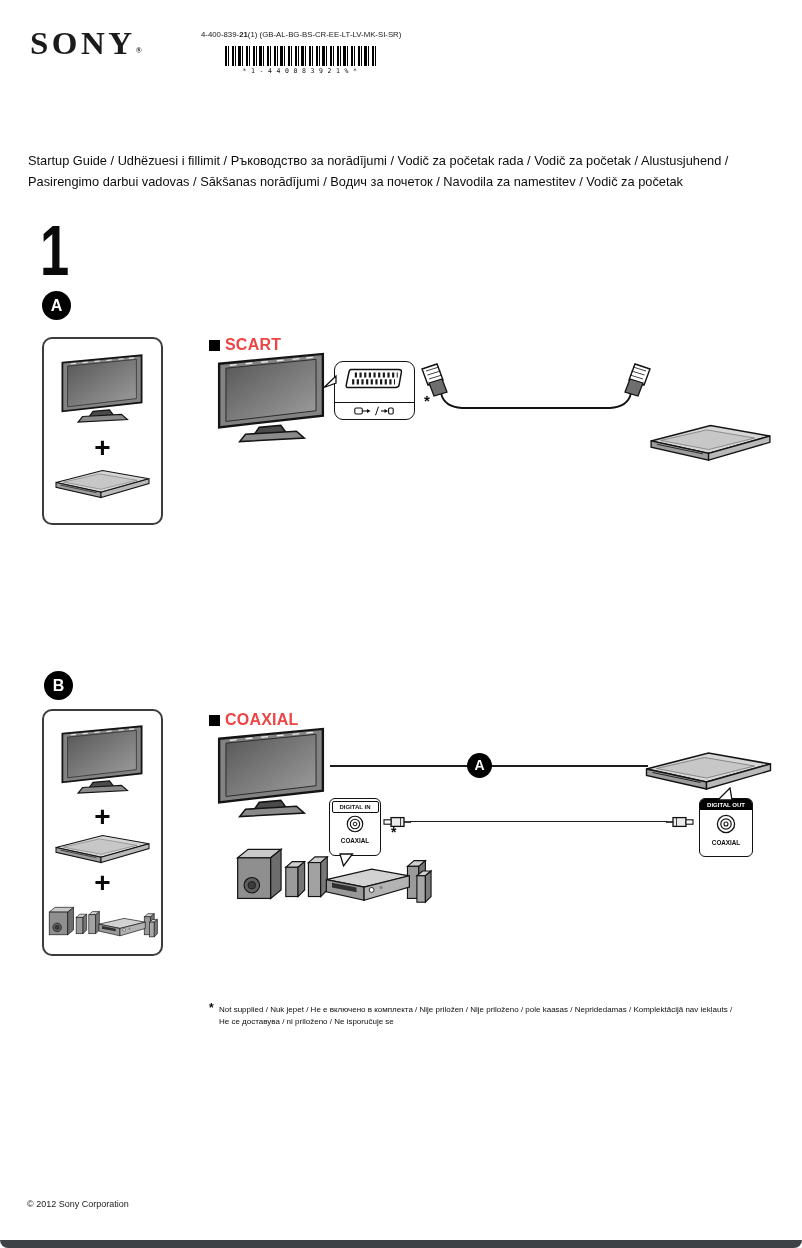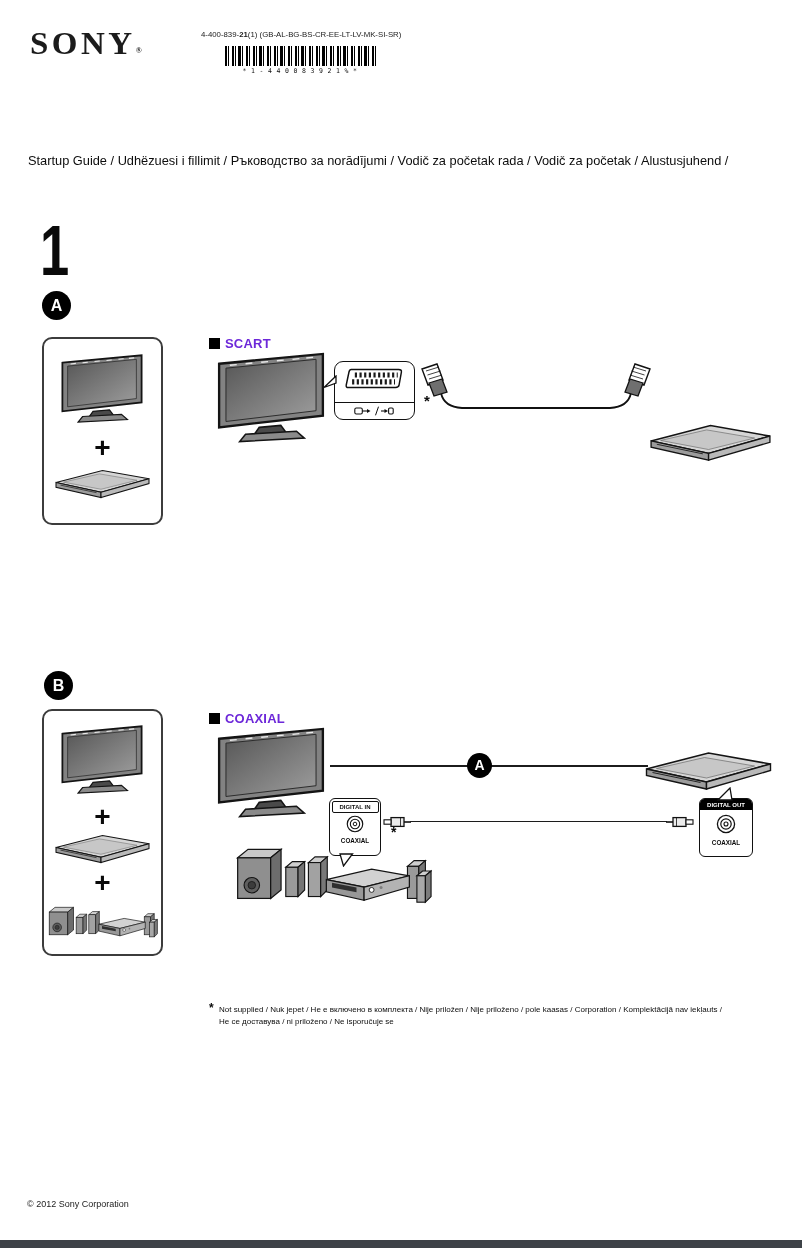--- a/index.html
+++ b/index.html
@@ -1,17 +1,17 @@
 <!DOCTYPE html>
 <html><head>
 <meta charset="utf-8">
 <style>
   html,body{margin:0;padding:0;background:#fff;}
   #page{position:relative;width:802px;height:1248px;background:#ffffff;
-        font-family:"Liberation Sans",sans-serif;color:#111;overflow:hidden;}
+        font-family:"Liberation Sans",sans-serif;color:#111;overflow:hidden;border-radius:8px;}
   .abs{position:absolute;}
   .logo{font-family:"Liberation Serif",serif;font-weight:700;font-size:33px;
         letter-spacing:3.5px;color:#1b1b1b;transform:scaleY(0.95);transform-origin:left top;white-space:nowrap;}
   .logo .reg{font-size:8px;letter-spacing:0;vertical-align:1px;}
   .docnum{font-size:7.8px;color:#1a1a1a;white-space:nowrap;}
   .docnum b{font-weight:700;margin-top:16px;}
   .barcode{width:154px;}
   .barcode .bars{height:20px;background:repeating-linear-gradient(90deg,
       #000 0 2px,#fff 2px 3px,#000 3px 4px,#fff 4px 7px,#000 7px 9px,#fff 9px 10px,
       #000 10px 11px,#fff 11px 13px,#000 13px 16px,#fff 16px 17px,#000 17px 18px,#fff 18px 21px);}
@@ -21,21 +21,21 @@
   .subtitle{font-size:12.8px;line-height:21px;color:#0d0d0d;white-space:nowrap;}
   .stepnum{font-size:70px;font-weight:700;line-height:66px;color:#0a0a0a;
            transform:scaleX(0.75);transform-origin:left top;}
   .badge{background:#000;color:#fff;border-radius:50%;text-align:center;font-weight:700;}
   .b29{width:29px;height:29px;line-height:29px;font-size:16px;}
   .b25{width:25px;height:25px;line-height:25px;font-size:14px;}
   .itembox{border:2px solid #3c3c3c;border-radius:10px;background:#fff;}
   .plus{font-size:28px;font-weight:700;text-align:center;width:100%;line-height:1;color:#0a0a0a;}
   .heading{display:flex;align-items:center;gap:5px;}
   .heading .sq{width:11px;height:11px;background:#000;display:inline-block;}
-  .heading .htext{font-size:13px;font-weight:700;letter-spacing:0.2px;color:#6d28d9;}
+  .heading .htext{font-size:16px;font-weight:700;letter-spacing:0.2px;color:#ef4444;}
   .callout{background:#fff;border:1.6px solid #111;border-radius:9px;}
   .callout-sm{background:#fff;border:1.5px solid #111;border-radius:6px;}
   .blackhdr{background:#000;color:#fff;display:flex;align-items:center;justify-content:center;
             gap:3px;font-weight:700;border-radius:6px 6px 0 0;}
   .hline{border-top:2px solid #1c1c1c;height:0;}
   .hline-thin{border-top:1.6px solid #1c1c1c;height:0;}
   .ast{font-weight:700;font-size:15px;color:#0a0a0a;}
   .divline{border-top:1.2px solid #111;height:0;}
   .inhdrbox{margin:1.5px 1.5px 0 1.5px;border:1px solid #111;border-radius:2px;
             font-size:6px;font-weight:700;text-align:center;padding:2px 0;white-space:nowrap;}
@@ -125,20 +125,21 @@
 
   <div class="abs docnum" style="left:201px;top:30px;"><span>4-400-839-</span><b>21</b><span>(1) (GB-AL-BG-BS-CR-EE-LT-LV-MK-SI-SR)</span></div>
 
   <div class="abs barcode" style="left:225px;top:46px;">
     <div class="bars"></div>
     <div class="bartext">*1-440083921%*</div>
   </div>
 
   <div class="abs subtitle" style="left:28px;top:150px;">
     <div>Startup Guide / Udhëzuesi i fillimit / Ръководство за norādījumi / Vodič za početak rada / Vodič za početak / Alustusjuhend /</div>
+    <div>Pasirengimo darbui vadovas / Sākšanas norādījumi / Водич за почеток / Navodila za namestitev / Vodič za početak</div>
   </div>
 
   <div class="abs stepnum" style="left:40px;top:218px;">1</div>
 
   <div class="abs badge b29" style="left:42px;top:291px;">A</div>
 
   <div class="abs itembox" style="left:42px;top:337px;width:117px;height:184px;">
     <svg class="abs" style="left:13px;top:14px;" width="90" height="71" viewBox="0 0 120 95">
         <use href="#tv"></use>
       </svg>
@@ -262,20 +263,20 @@
       <polygon points="1,13 15,13 13,1" fill="#fff" stroke="#111" stroke-width="1.3"></polygon>
     </svg>
   </div>
 
   <svg class="abs" style="left:232px;top:838px;" width="200" height="68" viewBox="0 0 212 72">
       <use href="#hts"></use>
     </svg>
 
   <div class="abs ast" style="left:209px;top:1001px;font-size:12px;">*</div>
   <div class="abs footnote" style="left:219px;top:1004px;">
-    <div>Not supplied / Nuk jepet / Не е включено в комплекта / Nije priložen / Nije priloženo / pole kaasas / Corporation / Komplektācijā nav iekļauts /</div>
+    <div>Not supplied / Nuk jepet / Не е включено в комплекта / Nije priložen / Nije priloženo / pole kaasas / Nepridedamas / Komplektācijā nav iekļauts /</div>
     <div>Не се доставува / ni priloženo / Ne isporučuje se</div>
   </div>
 
   <div class="abs copyright" style="left:27px;top:1199px;">© 2012 Sony Corporation</div>
   <div class="abs botbar" style="left:0;top:1240px;width:802px;height:8px;"></div>
 
 </div>
 
 </body></html>

